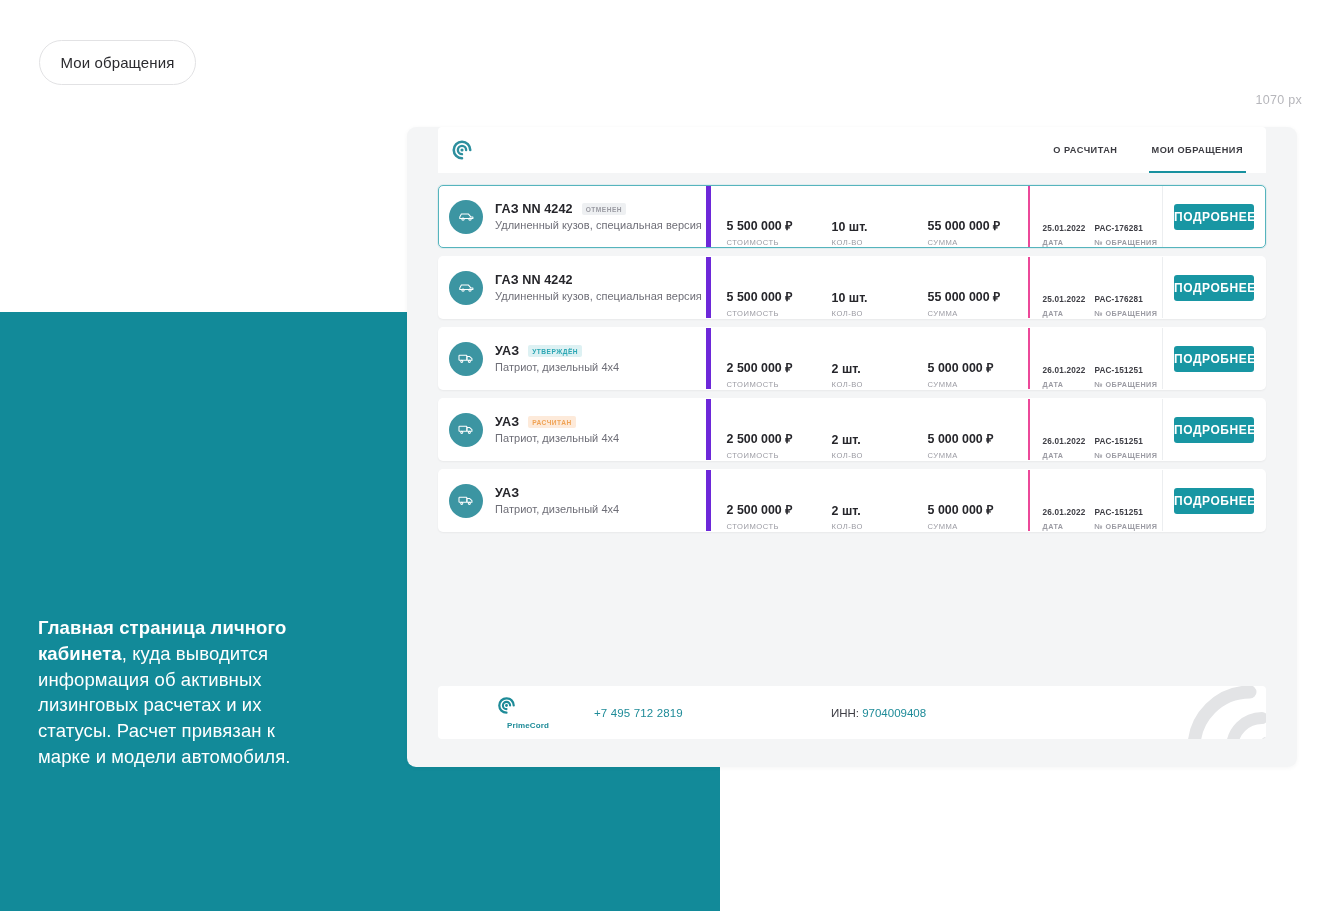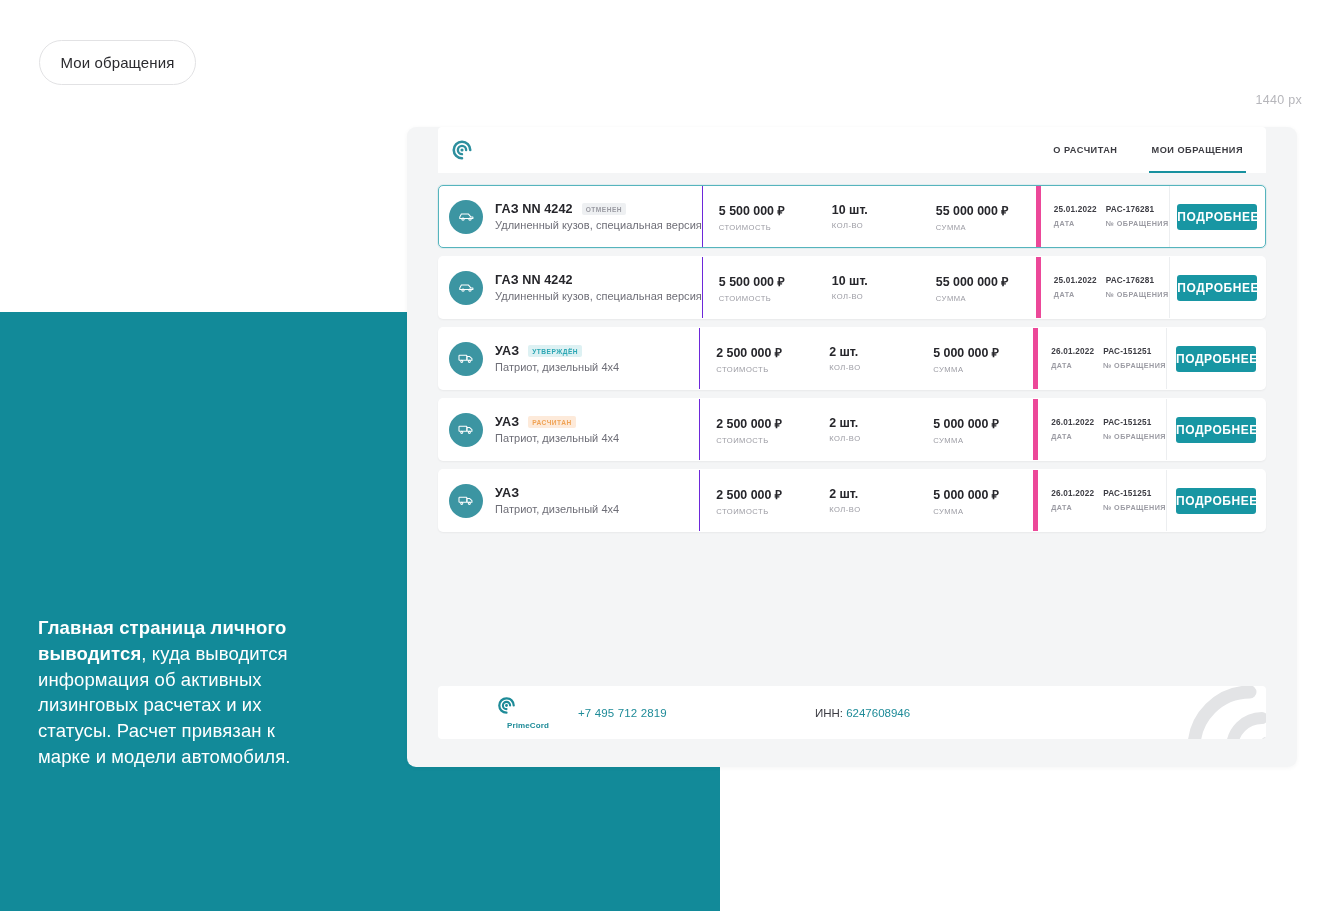--- a/index.html
+++ b/index.html
@@ -150,21 +150,21 @@
     border: 1.4px solid #56b4bd;
     box-shadow: 0 0 0 1px rgba(86,180,189,0.12);
   }
 
   .row-main {
     width: 292px;
     display: flex;
     align-items: center;
     padding-left: 10px;
     gap: 12px;
-    border-right: 1px solid #6d28d9;
+    border-right: 5px solid #6d28d9;
   }
   .veh-icon {
     width: 34px; height: 34px;
     border-radius: 50%;
     background: #3c95a2;
     display: flex; align-items: center; justify-content: center;
     flex: 0 0 34px;
   }
   .veh-text { display: flex; flex-direction: column; gap: 3px; min-width: 0; }
   .veh-title-line { display: flex; align-items: center; gap: 9px; }
@@ -188,24 +188,24 @@
   .veh-sub {
     font-size: 11px;
     color: #6e6e77;
     letter-spacing: 0.05px;
     white-space: nowrap;
   }
 
   .cells-money {
     flex: 1;
     display: flex;
-    align-items: center;
+    align-items: flex-end;
     padding-left: 16px;
-    gap: 16px;
-    border-right: 5px solid #ec4899;
+    gap: 8px;
+    border-right: 2px solid #ec4899;
   }
   .cell { display: flex; flex-direction: column; gap: 4px; }
   .cell-val {
     font-size: 12.4px;
     font-weight: 700;
     color: #26262b;
     white-space: nowrap;
   }
   .cell-lbl {
     font-size: 7.6px;
@@ -213,21 +213,21 @@
     letter-spacing: 0.5px;
     white-space: nowrap;
   }
   .c-cost  { width: 97px; }
   .c-qty   { width: 88px; }
   .c-sum   { width: 100px; }
 
   .cells-meta {
     width: 143px;
     display: flex;
-    align-items: center;
+    align-items: flex-end;
     padding-left: 13px;
     gap: 0;
     border-right: 1px solid #eceef0;
   }
   .meta-cell { display: flex; flex-direction: column; gap: 5px; }
   .meta-val {
     font-size: 8.2px;
     color: #3d3d44;
     font-weight: 600;
     letter-spacing: 0.2px;
@@ -289,45 +289,45 @@
     color: #1e8b98;
     letter-spacing: 0.1px;
     padding-left: 44px;
   }
   .footer-link {
     font-size: 11.5px;
     color: #1e8b98;
     letter-spacing: 0.15px;
     text-decoration: none;
   }
-  .footer-phone { margin-left: 12px; }
+  .footer-phone { margin-left: 28px; }
   .footer-inn { margin-left: 148px; font-size: 11.5px; color: #3d3d44; }
   .footer-inn .num { color: #1e8b98; }
   .footer-watermark {
     position: absolute;
     right: -22px;
     top: -4px;
     opacity: 1;
     pointer-events: none;
   }
 </style>
 </head>
 <body>
 
 <div class="teal-block"></div>
 
 <div class="caption">
-  <b>Главная страница личного выводится</b><span>, куда выводится информация об активных лизинговых расчетах и их статусы. Расчет привязан к марке и модели автомобиля.</span>
+  <b>Главная страница личного кабинета</b><span>, куда выводится информация об активных лизинговых расчетах и их статусы. Расчет привязан к марке и модели автомобиля.</span>
 </div>
 
 <div class="pill-btn">
   <span>Мои обращения</span>
 </div>
 
-<div class="px-label">1440 px</div>
+<div class="px-label">1070 px</div>
 
 <div class="panel">
 
 
   <div class="site-header">
     <span class="logo-mark">
       <svg width="24" height="24" viewBox="0 0 32 32" fill="none">
         <path d="M27 16a11 11 0 1 0-11 11" stroke="#2d8f9e" stroke-width="3.4" stroke-linecap="round"></path>
         <path d="M21.5 16a5.5 5.5 0 1 0-5.5 5.5" stroke="#2d8f9e" stroke-width="3.2" stroke-linecap="round"></path>
         <circle cx="16" cy="16" r="2.1" fill="#2d8f9e"></circle>
@@ -584,21 +584,21 @@
         <svg width="21" height="21" viewBox="0 0 32 32" fill="none">
           <path d="M27 16a11 11 0 1 0-11 11" stroke="#1e8b98" stroke-width="3.4" stroke-linecap="round"></path>
           <path d="M21.5 16a5.5 5.5 0 1 0-5.5 5.5" stroke="#1e8b98" stroke-width="3.2" stroke-linecap="round"></path>
           <circle cx="16" cy="16" r="2.1" fill="#1e8b98"></circle>
         </svg>
       </span>
       <span class="footer-logo-name">PrimeCord</span>
     </div>
     <a class="footer-link footer-phone">+7 495 712 2819</a>
     <div class="footer-inn">
-      <span>ИНН: </span><span class="num">6247608946</span>
+      <span>ИНН: </span><span class="num">9704009408</span>
     </div>
     <span class="footer-watermark">
       <svg width="100" height="66" viewBox="0 0 100 66" fill="none">
         <path d="M6 66a56 56 0 0 1 56-56" stroke="#e3e4e6" stroke-width="13" stroke-linecap="round"></path>
         <path d="M44 66a30 30 0 0 1 30-30" stroke="#e3e4e6" stroke-width="12" stroke-linecap="round"></path>
         <circle cx="78" cy="60" r="5" fill="#e3e4e6"></circle>
       </svg>
     </span>
   </div>
 

